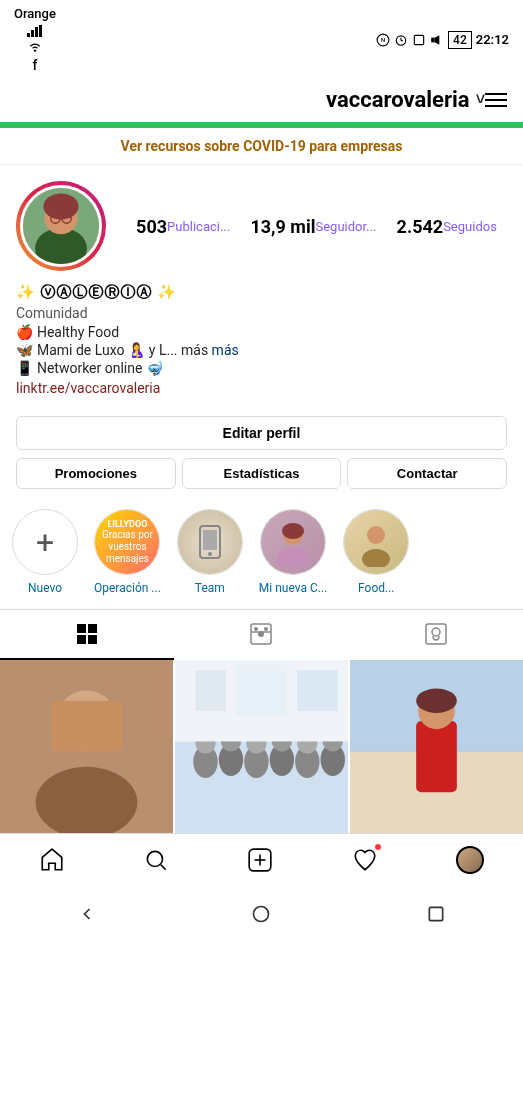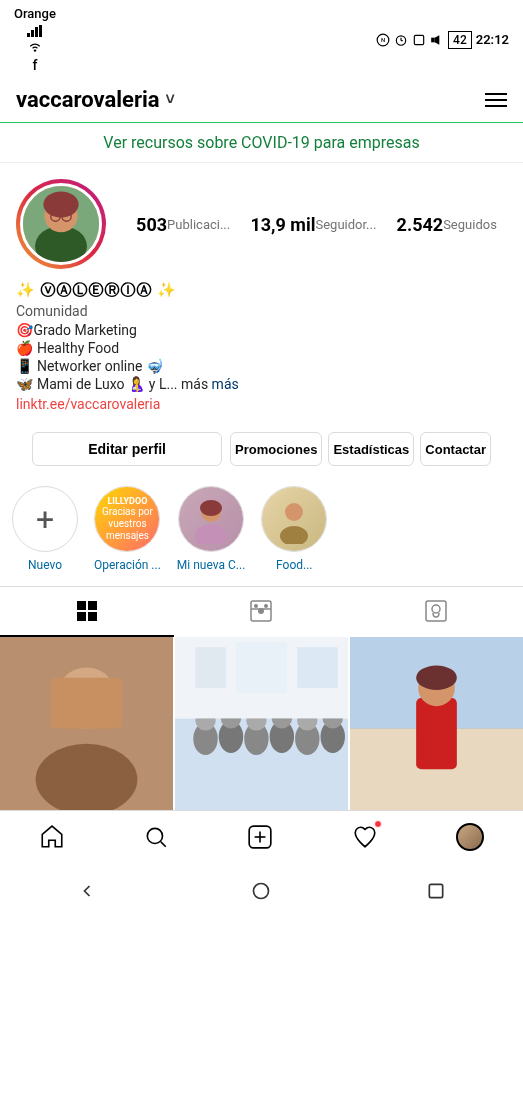--- a/index.html
+++ b/index.html
@@ -20,44 +20,44 @@
       background: #fff;
       font-size: 13px;
       font-weight: 500;
     }
     .status-left { display: flex; align-items: center; gap: 4px; flex-direction: column; }
     .status-right { display: flex; align-items: center; gap: 4px; }
 
     
     .header {
       display: flex;
-      justify-content: space-between;
+      justify-content: flex-end;
       align-items: center;
       padding: 8px 16px 10px;
-      border-bottom: 1px solid #22c55e;
+      border-bottom: 6px solid #22c55e;
     }
     .header-username {
       font-size: 22px;
       font-weight: 700;
       display: flex;
       align-items: center;
       gap: 6px;
     }
     .header-username .chevron { font-size: 16px; color: #333; }
     .hamburger { display: flex; flex-direction: column; gap: 4px; cursor: pointer; }
     .hamburger span { display: block; width: 22px; height: 2px; background: #000; }
 
     
     .covid-banner {
       text-align: center;
       padding: 10px;
       border-bottom: 1px solid #eee;
-      color: #15803d;
-      font-size: 16px;
-      font-weight: 400;
+      color: #a16207;
+      font-size: 14px;
+      font-weight: 700;
     }
 
     
     .profile-section {
       display: flex;
       align-items: center;
       padding: 16px 16px 12px;
       gap: 20px;
     }
     .avatar-wrapper {
@@ -99,21 +99,21 @@
       flex-direction: row;
       align-items: center;
     }
     .stat-number {
       font-size: 18px;
       font-weight: 700;
       color: #000;
     }
     .stat-label {
       font-size: 13px;
-      color: #737373;
+      color: #8b5cf6;
     }
 
     
     .bio-section {
       padding: 0 16px 12px;
     }
     .bio-name {
       font-size: 15px;
       font-weight: 600;
       margin-bottom: 3px;
@@ -123,31 +123,31 @@
       font-size: 14px;
       color: #555;
       margin-bottom: 3px;
     }
     .bio-line {
       font-size: 14px;
       margin-bottom: 2px;
       color: #262626;
     }
     .bio-link {
-      color: #ef4444;
+      color: #7f1d1d;
       font-size: 14px;
       margin-top: 4px;
       display: block;
     }
 
     
     .action-buttons {
-      padding: 8px 32px;
-      display: flex;
-      flex-direction: row;
+      padding: 8px 16px;
+      display: flex;
+      flex-direction: column;
       gap: 8px;
     }
     .edit-profile-btn {
       width: 100%;
       padding: 8px;
       border: 1px solid #dbdbdb;
       border-radius: 6px;
       background: #fff;
       font-size: 14px;
       font-weight: 600;
@@ -417,27 +417,26 @@
     <div class="stat-item">
       <span class="stat-number">2.542</span>
       <span class="stat-label">Seguidos</span>
     </div>
   </div>
 </div>
 
 <div class="bio-section">
   <div class="bio-name">✨ ⓥⒶⓁⒺⓇⒾⒶ ✨</div>
   <div class="bio-subtitle">Comunidad</div>
-  <div class="bio-line">🎯Grado Marketing</div>
   <div class="bio-line">🍎 Healthy Food</div>
-  <div class="bio-line">📱 Networker online 🤿</div>
   <div class="bio-line">
     <span>🦋 Mami de Luxo 🤱 y L... más</span>
     <span style="color:#00376b;"> más</span>
   </div>
+  <div class="bio-line">📱 Networker online 🤿</div>
   <a class="bio-link">linktr.ee/vaccarovaleria</a>
 </div>
 
 <div class="action-buttons">
   <button class="edit-profile-btn">Editar perfil</button>
   <div class="secondary-buttons">
     <button class="secondary-btn">Promociones</button>
     <button class="secondary-btn">Estadísticas</button>
     <button class="secondary-btn">Contactar</button>
   </div>
@@ -454,20 +453,32 @@
 
   <div class="story-item">
     <div class="story-circle">
       <div class="story-img-lillydoo">
         <span style="font-size:9px; padding:4px; text-align:center; line-height:1.2;">LILLYDOO<br><span style="font-size:10px; font-weight:400;">Gracias por vuestros mensajes</span></span>
       </div>
     </div>
     <span class="story-label">Operación ...</span>
   </div>
 
+  <div class="story-item">
+    <div class="story-circle">
+      <div class="story-img-team" style="background: radial-gradient(circle at 50% 50%, #e8e0d0, #c8b89a); display:flex; align-items:center; justify-content:center;">
+        <svg width="40" height="40" viewBox="0 0 40 40">
+          <rect x="10" y="4" width="20" height="32" rx="3" fill="none" stroke="#888" stroke-width="2"></rect>
+          <rect x="13" y="8" width="14" height="20" fill="#aaa"></rect>
+          <circle cx="20" cy="32" r="2" fill="#888"></circle>
+        </svg>
+      </div>
+    </div>
+    <span class="story-label">Team</span>
+  </div>
 
   <div class="story-item">
     <div class="story-circle">
       <div class="story-img-nueva" style="background: linear-gradient(135deg, #c8a8b8, #b890a8); display:flex; align-items:center; justify-content:center;">
         <svg width="50" height="50" viewBox="0 0 50 50">
           <circle cx="25" cy="18" r="10" fill="#d4956a"></circle>
           <ellipse cx="25" cy="42" rx="16" ry="12" fill="#c490b8"></ellipse>
           <ellipse cx="25" cy="14" rx="11" ry="8" fill="#8b3a3a"></ellipse>
         </svg>
       </div>

